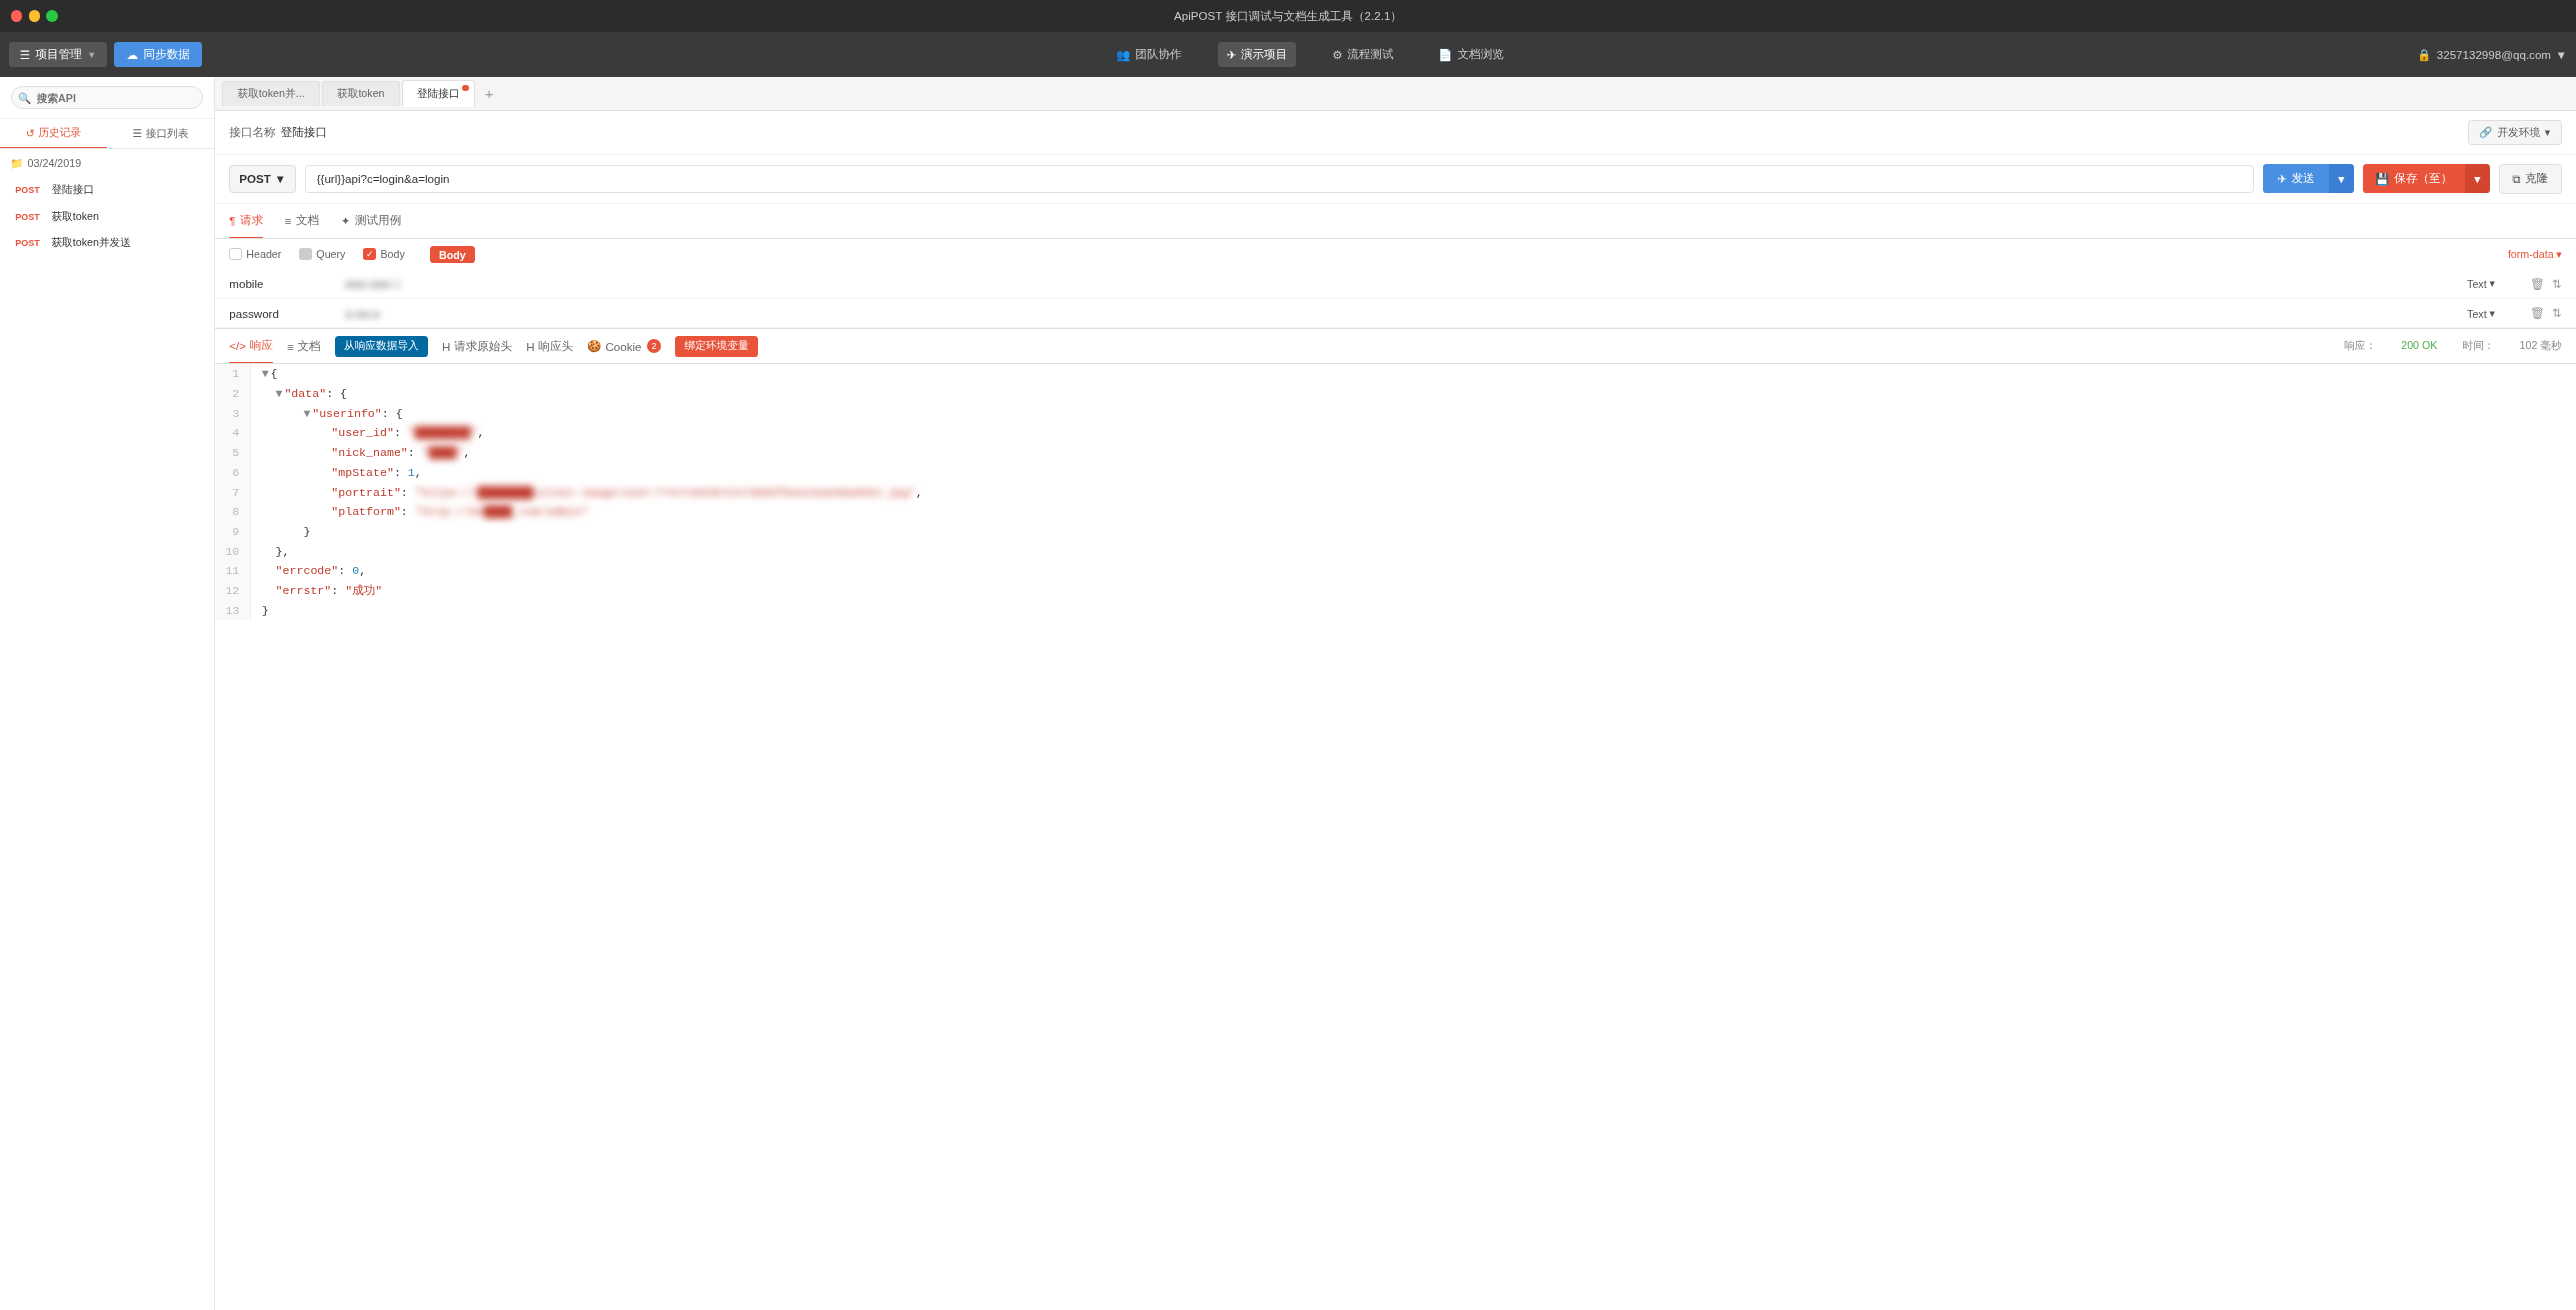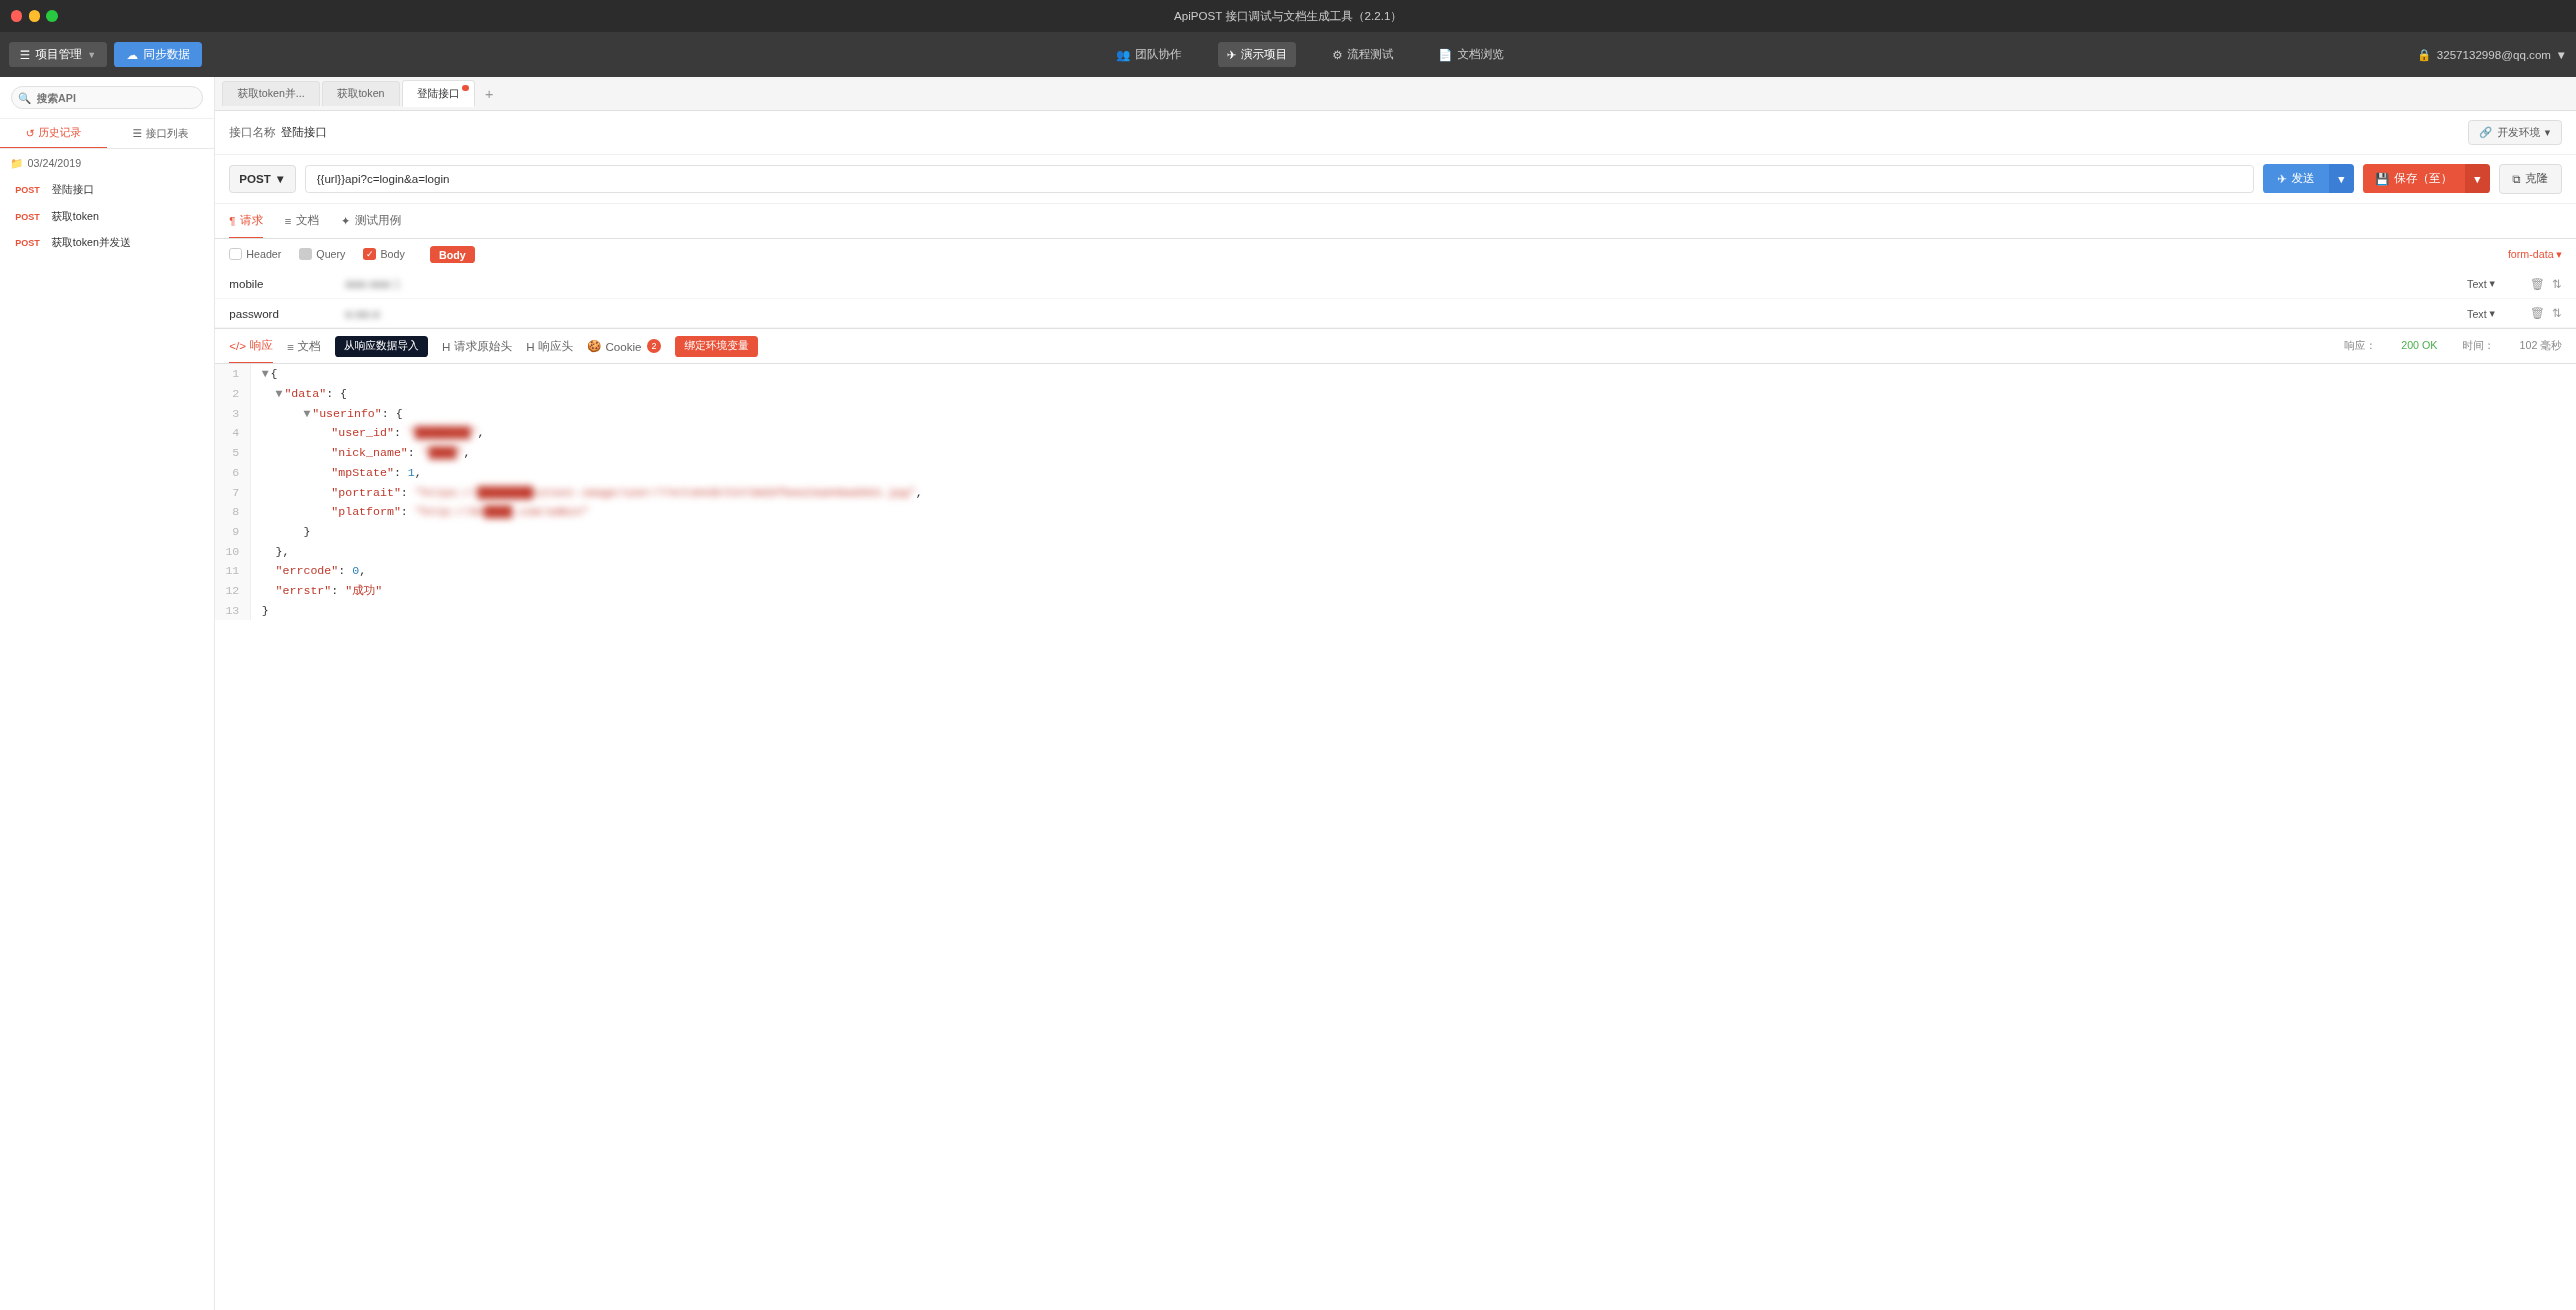--- a/index.html
+++ b/index.html
@@ -486,21 +486,21 @@
       cursor: pointer;
       display: flex;
       align-items: center;
       gap: 3.6px;
     }
     .resp-tab.active {
       color: #e8533a;
       border-bottom: 1.8px solid #e8533a;
     }
     .import-btn {
-      background: #0f172a;
+      background: #0369a1;
       color: #fff;
       border: none;
       border-radius: 3.6px;
       padding: 3.6px 9px;
       font-size: 10.7px;
       cursor: pointer;
     }
     .bind-env-btn {
       background: #e8533a;
       color: #fff;

